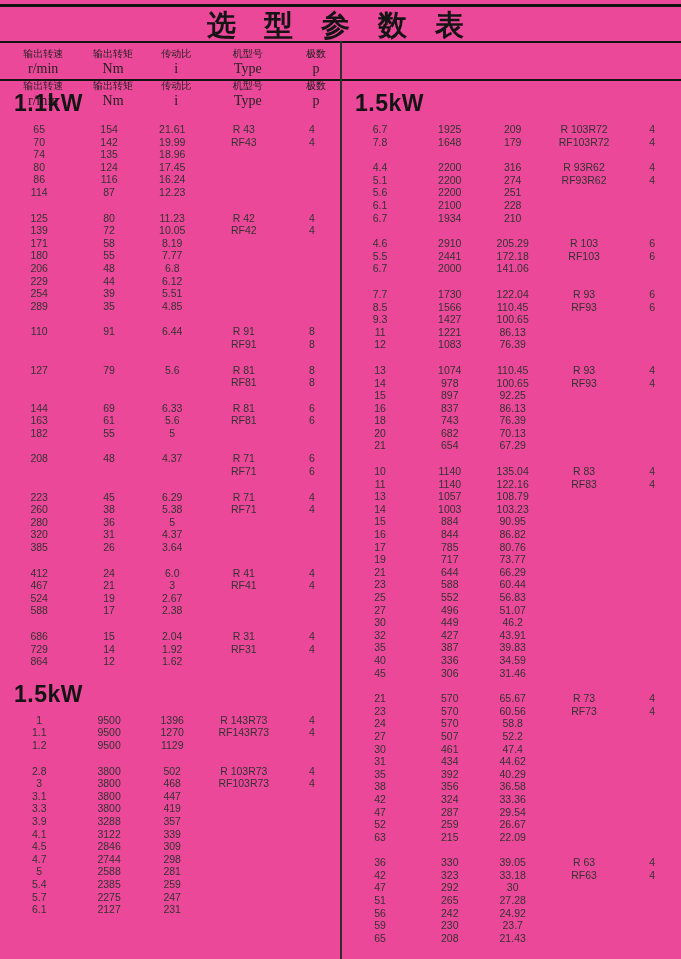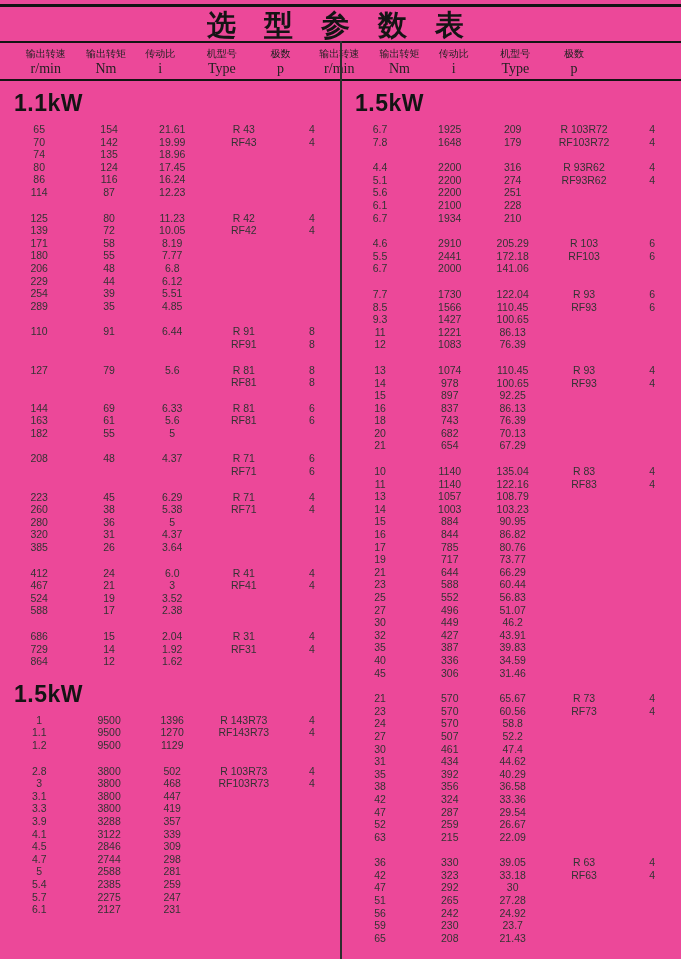--- a/index.html
+++ b/index.html
@@ -6,21 +6,21 @@
   html,body { width:681px; height:959px; }
   body { background:#eeeeec; font-family:"Liberation Sans", sans-serif; color:#2b2b2b; overflow:hidden; }
   .page { position:relative; width:681px; height:959px; background:#ec4899; }
 
   .top-rule   { position:absolute; top:4px;  left:0; width:681px; height:3px; background:#141414; }
   .title      { position:absolute; top:6px;  left:0; width:681px; text-align:center;
                 font-size:29px; font-weight:bold; letter-spacing:10px; color:#141414; }
   .title-rule { position:absolute; top:41px; left:0; width:681px; height:2px; background:#141414; }
   .divider    { position:absolute; top:41px; left:340px; width:2px; height:918px; background:#2e2e2e; }
 
-  .header { position:absolute; top:46px; left:12px; width:587px; display:flex; }
+  .header { position:absolute; top:46px; left:4px; width:587px; display:flex;flex-direction:column; }
   .header-half { width:341px; display:grid; grid-template-columns:23% 18% 19% 23% 17%; }
   .hcell { text-align:center; }
   .hzh   { font-size:10px; height:16px; line-height:16px; color:#222; }
   .hunit { font-size:14px; height:16px; line-height:14px; color:#222;font-family:Liberation Serif, serif; }
   .header-rule { position:absolute; top:79px; left:0; width:681px; height:2px; background:#141414; }
 
   .body { position:absolute; top:82px; left:0; width:681px; display:flex; }
   .panel { width:341px; padding-top:2px; }
   .panel.right { width:340px; }
 
@@ -312,21 +312,21 @@
           <div class="row">
             <div class="cell">467</div>
             <div class="cell">21</div>
             <div class="cell">3</div>
             <div class="cell">RF41</div>
             <div class="cell">4</div>
           </div>
           <div class="row">
             <div class="cell">524</div>
             <div class="cell">19</div>
-            <div class="cell">3.52</div>
+            <div class="cell">2.67</div>
             <div class="cell"></div>
             <div class="cell"></div>
           </div>
           <div class="row">
             <div class="cell">588</div>
             <div class="cell">17</div>
             <div class="cell">2.38</div>
             <div class="cell"></div>
             <div class="cell"></div>
           </div>

